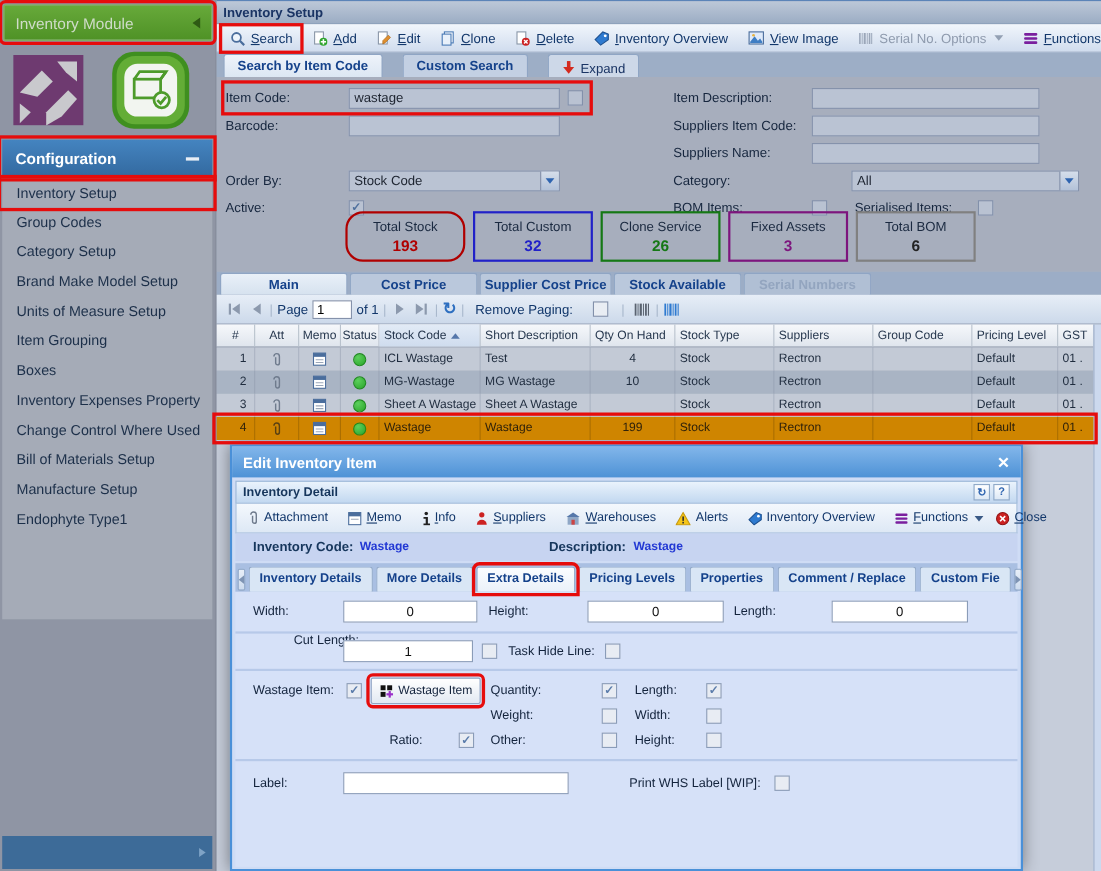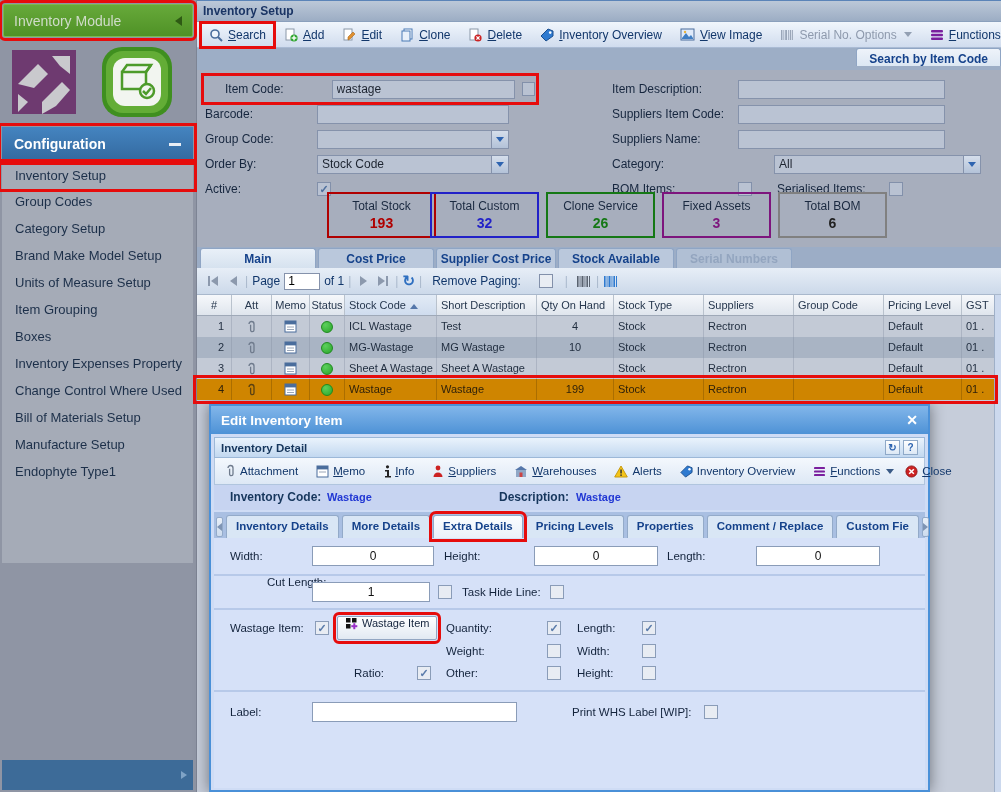--- a/index.html
+++ b/index.html
@@ -26,21 +26,21 @@
   
   #main { position:absolute; left:197px; top:0; width:804px; height:792px; background:#aeb5c3; }
   .title-bar { position:absolute; left:0; top:0; width:804px; height:22px; background:linear-gradient(#bcc8d8,#9cadc4); border-top:1px solid #5b84b8; border-bottom:1px solid #8ba0bc; color:#1a3464; font-weight:bold; font-size:12px; padding:3px 0 0 6px; }
   .toolbar { position:absolute; left:0; top:22px; width:804px; height:26px; background:linear-gradient(#f1f6fc,#d0dcee); border-bottom:1px solid #aabbd4; display:flex; align-items:center; padding-left:6px; }
   .tb-btn { display:flex; align-items:center; gap:5px; padding:3px 6px; font-size:12px; color:#12376b; cursor:pointer; white-space:nowrap; }
   .tb-btn.disabled { color:#8e9aad; cursor:default; }
   .tb-sep { width:1px; height:18px; background:#a9bcd6; margin:0 3px; }
   .dd-arrow { width:0; height:0; border-left:4px solid transparent; border-right:4px solid transparent; border-top:5px solid #3a5a86; margin-left:2px; }
   .dd-arrow.dis { border-top-color:#93a0b3; }
 
-  .search-tabs { position:absolute; left:0; top:48px; width:804px; height:22px; background:#9daec6; display:flex; align-items:flex-end; padding-left:6px; gap:18px;flex-direction:column; }
+  .search-tabs { position:absolute; left:0; top:48px; width:804px; height:22px; background:#9daec6; display:flex; align-items:flex-end; padding-left:6px; gap:18px; }
   .stab { height:21px; padding:3px 12px 0; font-size:12px; font-weight:bold; color:#15428b; background:#c3d0e3; border:1px solid #8fa5c4; border-bottom:none; border-radius:3px 3px 0 0; cursor:pointer; white-space:nowrap; }
   .stab.active { background:linear-gradient(#eef3fa,#dce7f3); }
   .stab.expand { display:flex; align-items:center; gap:5px; font-weight:normal; color:#1a3464; background:#cdd8e8; }
 
   .form-area { position:absolute; left:0; top:70px; width:804px; height:177px; background:#a7aebd; }
   .frow { position:absolute; height:24px; display:flex; align-items:center; }
   .flabel { font-size:12px; color:#16263e; }
   .inp { background:#bac3d3; border:1px solid #8592ab; height:19px; font-size:12px; color:#1d2430; padding:0 4px; font-family:"Liberation Sans",sans-serif; }
   .dropdown { background:#bac3d3; border:1px solid #8592ab; height:19px; display:flex; align-items:center; font-size:12px; color:#1d2430; }
   .dropdown .dval { flex:1; padding-left:4px; }
@@ -103,21 +103,21 @@
   .m-arrow { width:14px; height:20px; background:linear-gradient(#e8eff8,#ccdbee); border:1px solid #93aac9; border-radius:2px; display:flex; align-items:center; justify-content:center; margin-bottom:1px; cursor:pointer; }
   .m-arrow i.l { width:0;height:0;border-top:4px solid transparent;border-bottom:4px solid transparent;border-right:5px solid #7e94b4; }
   .m-arrow i.r { width:0;height:0;border-top:4px solid transparent;border-bottom:4px solid transparent;border-left:5px solid #7e94b4; }
   .mtab { height:23px; padding:4px 9px 0; font-size:11.5px; font-weight:bold; color:#15428b; background:#d9e6f5; border:1px solid #93aac9; border-bottom:none; border-radius:3px 3px 0 0; cursor:pointer; white-space:nowrap; }
   .mtab.active { background:linear-gradient(#fbfdff,#eaf1f9); }
   .m-content { position:absolute; left:3px; top:132px; width:711px; height:250px; background:#d6e1f8; }
   .sect { position:relative; border-bottom:2px solid #b7c9e9; }
   .mlabel { position:absolute; font-size:11.5px; color:#13233c; }
   .minp { position:absolute; background:#fff; border:1px solid #8a9cb8; height:20px; font-size:12px; color:#111; text-align:center; font-family:"Liberation Sans",sans-serif; }
   .mcb { position:absolute; width:14px; height:14px; background:#e8ecf3; border:1px solid #8a9cb8; display:flex; align-items:center; justify-content:center; font-size:11px; font-weight:bold; color:#5b7cab; line-height:12px; cursor:pointer; }
-  .w-btn { position:absolute; display:flex; gap:4px; height:24px; padding:0 7px; background:linear-gradient(#ffffff,#e2e9f2); border:1px solid #93a6c2; border-radius:2px; font-size:11px; color:#13233c; cursor:pointer; }
+  .w-btn { position:absolute; display:flex; align-items:center; gap:4px; height:24px; padding:0 7px; background:linear-gradient(#ffffff,#e2e9f2); border:1px solid #93a6c2; border-radius:2px; font-size:11px; color:#13233c; cursor:pointer; }
 </style>
 </head>
 <body>
 
 <div id="sidebar">
   <div class="module-header ra">
     <span>Inventory Module</span>
     <span class="tri-left"></span>
   </div>
   <div class="logos">
@@ -267,36 +267,27 @@
           <rect x="4.4" y="0.5" width="3.2" height="6" fill="#d42a1e"></rect>
           <polygon points="1,6 11,6 6,12" fill="#d42a1e"></polygon>
         </svg>
       <span>Expand</span>
     </div>
   </div>
 
   <div class="form-area">
 
     <div class="frow ra" style="left:8px; top:7px; width:330px;">
-      <span class="flabel" style="width:112px;margin-left:20px;">Item Code:</span>
+      <span class="flabel" style="width:112px;">Item Code:</span>
       <input class="inp" style="width: 192px;" value="wastage">
       <span class="cb" style="margin-left:7px;"></span>
     </div>
     <div class="frow" style="left:8px; top:32px;">
       <span class="flabel" style="width:112px;">Barcode:</span>
       <input class="inp" style="width: 192px;" value="">
-    </div>
-    <div class="frow" style="left:8px; top:57px;">
-      <span class="flabel" style="width:112px;">Group Code:</span>
-      <div class="dropdown" style="width:192px;">
-        <span class="dval"></span>
-        <span class="dbtn">
-            <i></i>
-          </span>
-      </div>
     </div>
     <div class="frow" style="left:8px; top:82px;">
       <span class="flabel" style="width:112px;">Order By:</span>
       <div class="dropdown" style="width:192px;">
         <span class="dval">Stock Code</span>
         <span class="dbtn">
             <i></i>
           </span>
       </div>
     </div>
@@ -326,21 +317,21 @@
           </span>
       </div>
     </div>
     <div class="frow" style="left:415px; top:107px;">
       <span class="flabel" style="width:126px;">BOM Items:</span>
       <span class="cb"></span>
       <span class="flabel" style="margin-left:25px; width:102px;">Serialised Items:</span>
       <span class="cb" style="margin-left:10px;"></span>
     </div>
 
-    <div class="tot-box" style="left:130px; border-color:#b00000;">
+    <div class="tot-box" style="left:117px; border-color:#b00000;border-radius:16px;">
       <span class="tot-label">Total Stock</span>
       <span class="tot-val" style="color:#b00000;">193</span>
     </div>
     <div class="tot-box" style="left:233px; border-color:#2121c8;">
       <span class="tot-label">Total Custom</span>
       <span class="tot-val" style="color:#2121c8;">32</span>
     </div>
     <div class="tot-box" style="left:349px; border-color:#157815;">
       <span class="tot-label">Clone Service</span>
       <span class="tot-val" style="color:#157815;">26</span>

